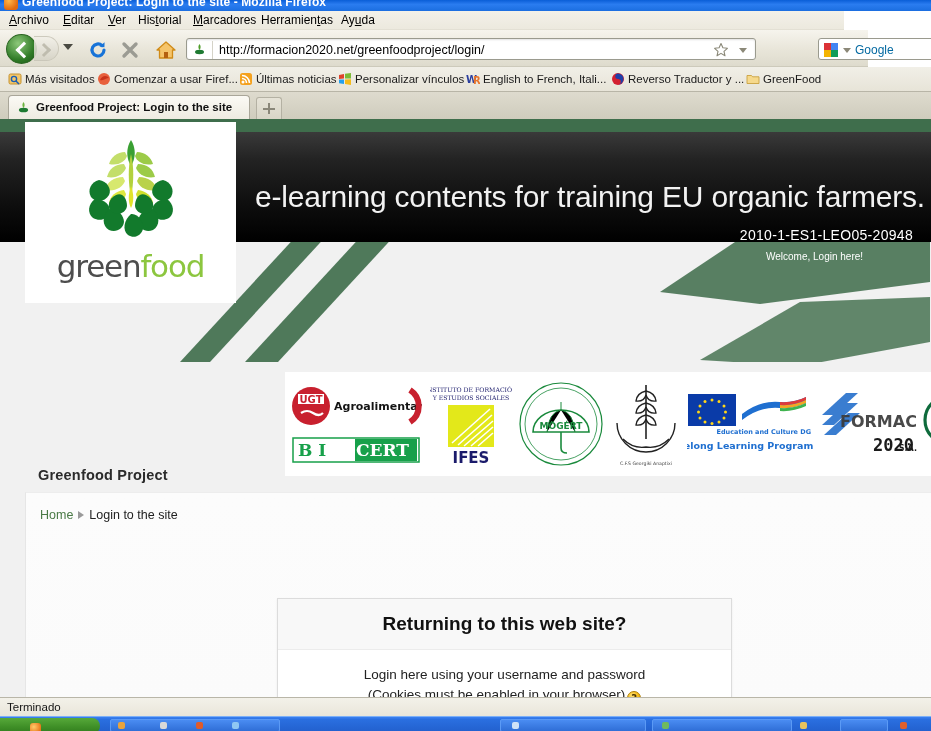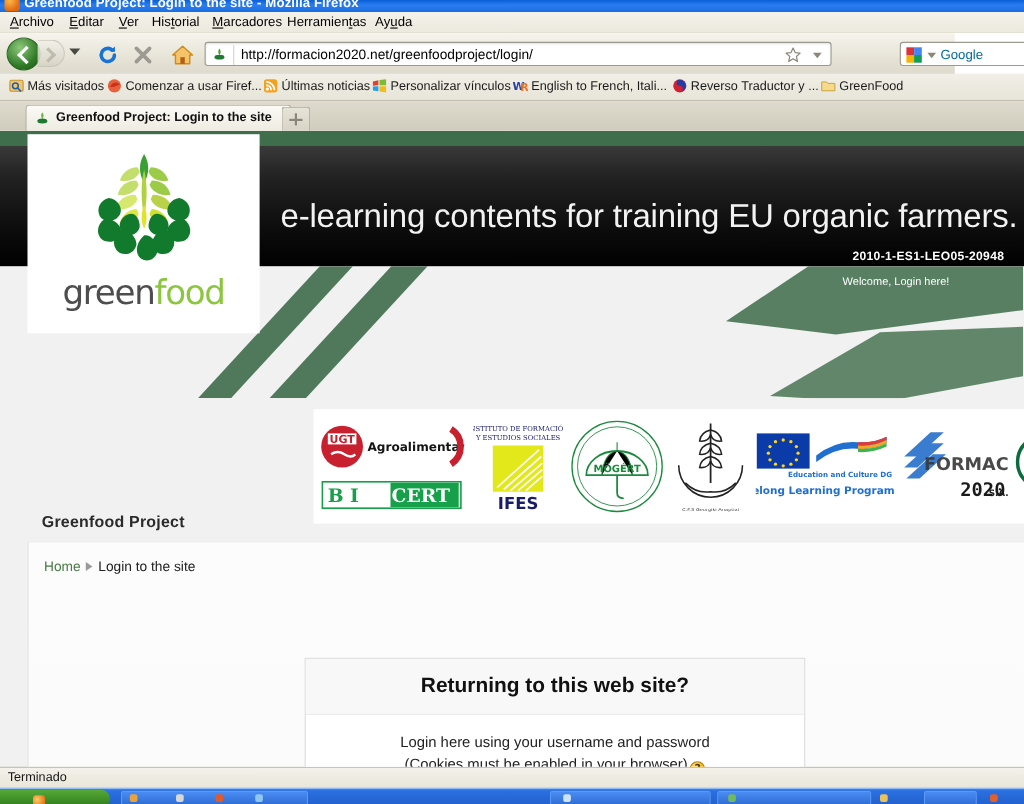--- a/index.html
+++ b/index.html
@@ -24,21 +24,21 @@
     white-space: nowrap; letter-spacing: .1px;
   }
   .titlebar-icon {
     position: absolute; left: 4px; top: -4px;
     width: 14px; height: 14px; border-radius: 3px;
     background: radial-gradient(circle at 35% 35%, #ffb648, #e06a10 70%);
   }
 
   
   .menubar {
-    position: absolute; left: 0; top: 11px; width: 931px; height: 19px;
+    position: absolute; left: 0; top: 11px; width: 844px; height: 19px;
     background: linear-gradient(to bottom,#f3f1e9 0%,#ece9de 100%);
     border-bottom: 1px solid #e3e0d4;
   }
   .menu-item {
     position: absolute; top: 2px; height: 15px;
     font-size: 12px; color: #000; padding: 0 5px; line-height: 15px;
     white-space: nowrap; cursor: default;
   }
   .menu-item u { text-decoration: underline; }
 
@@ -152,21 +152,20 @@
   .tabstrip {
     position: absolute; left: 0; top: 92px; width: 931px; height: 27px;
     background: linear-gradient(to bottom,#dedbce 0%,#cfccbd 100%);
   }
   .tab {
     position: absolute; left: 8px; top: 3px; width: 242px; height: 24px;
     background: linear-gradient(to bottom,#fbfaf5 0%,#eeebe1 100%);
     border: 1px solid #a9a699; border-bottom: none;
     border-radius: 4px 4px 0 0;
     cursor: pointer;
-    margin-left: 15px;
   }
   .tab-favicon {
     position: absolute; left: 7px; top: 4px; width: 15px; height: 15px;
   }
   .tab-label {
     position: absolute; left: 27px; top: 4px;
     font-size: 11.5px; font-weight: bold; color: #111;
     white-space: nowrap; line-height: 15px;
   }
   .tab-new {
@@ -196,21 +195,21 @@
     position: absolute; left: 0; top: 13px; width: 931px; height: 110px;
     background: linear-gradient(to bottom,#3a3a3a 0%,#222 26%,#0c0c0c 70%,#000 100%);
   }
   .banner-head {
     position: absolute; left: 255px; top: 48px;
     font-size: 30px; color: #f2f2f2; white-space: nowrap;
     letter-spacing: -0.2px; font-weight: 400;
   }
   .banner-code {
     position: absolute; right: 18px; top: 95px;
-    font-size: 11px; font-weight: bold; color: #ffffff;
+    font-size: 14px; font-weight: normal; color: #ffffff;
     letter-spacing: .3px; white-space: nowrap;
   }
   .lang-select {
     position: absolute; left: 568px; top: 125px;
     width: 186px; height: 24px; background: #fff;
     border: 2px solid #000; z-index: 7;
     display: flex; align-items: center; cursor: pointer;
   }
   .lang-select-label {
     font-size: 13px; color: #000; padding-left: 8px; flex: 1;

